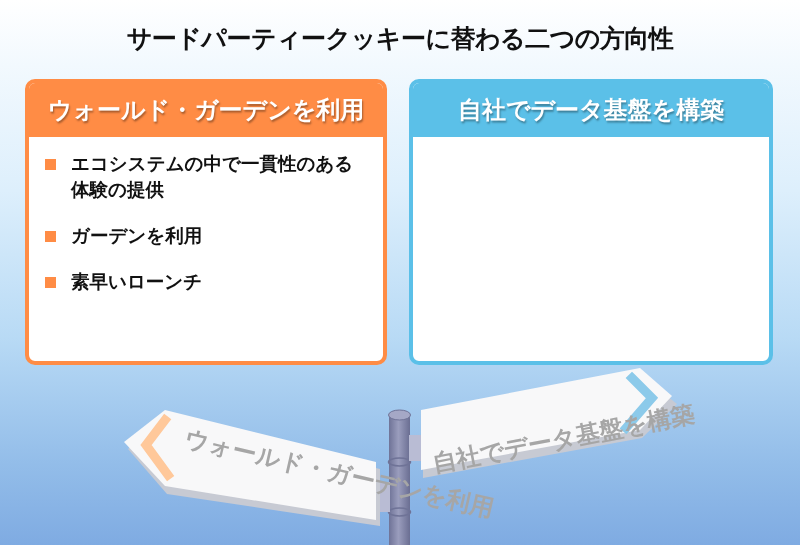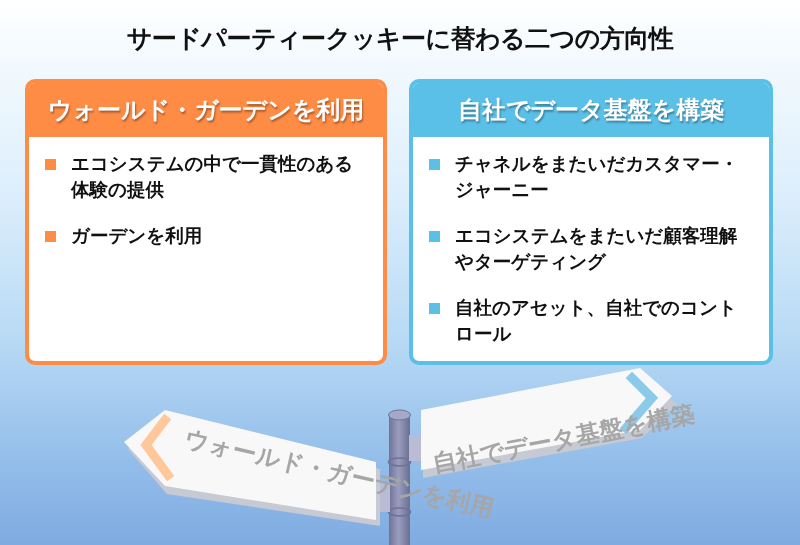--- a/index.html
+++ b/index.html
@@ -42,39 +42,29 @@
   <div class="card-head">ウォールド・ガーデンを利用</div>
   <div class="card-body">
     <div class="item">
       <span class="bullet"></span>
       <span class="item-text">エコシステムの中で一貫性のある体験の提供</span>
     </div>
     <div class="item">
       <span class="bullet"></span>
       <span class="item-text">ガーデンを利用</span>
     </div>
+    <div class="item">
+      <span class="bullet"></span>
+      <span class="item-text">素早いローンチ</span>
+    </div>
   </div>
 </div>
 
 <div class="card right">
   <div class="card-head">自社でデータ基盤を構築</div>
-  <div class="card-body">
-    <div class="item">
-      <span class="bullet"></span>
-      <span class="item-text">チャネルをまたいだカスタマー・ジャーニー</span>
-    </div>
-    <div class="item">
-      <span class="bullet"></span>
-      <span class="item-text">エコシステムをまたいだ顧客理解やターゲティング</span>
-    </div>
-    <div class="item">
-      <span class="bullet"></span>
-      <span class="item-text">自社のアセット、自社でのコントロール</span>
-    </div>
-  </div>
 </div>
 
 <svg class="sign-area" viewBox="0 365 800 180" width="800" height="180">
   <defs>
     <linearGradient id="poleGrad" x1="0" x2="1" y1="0" y2="0">
       <stop offset="0" stop-color="#6f7397"></stop>
       <stop offset="0.45" stop-color="#9a9dbd"></stop>
       <stop offset="1" stop-color="#6a6e92"></stop>
     </linearGradient>
   </defs>

